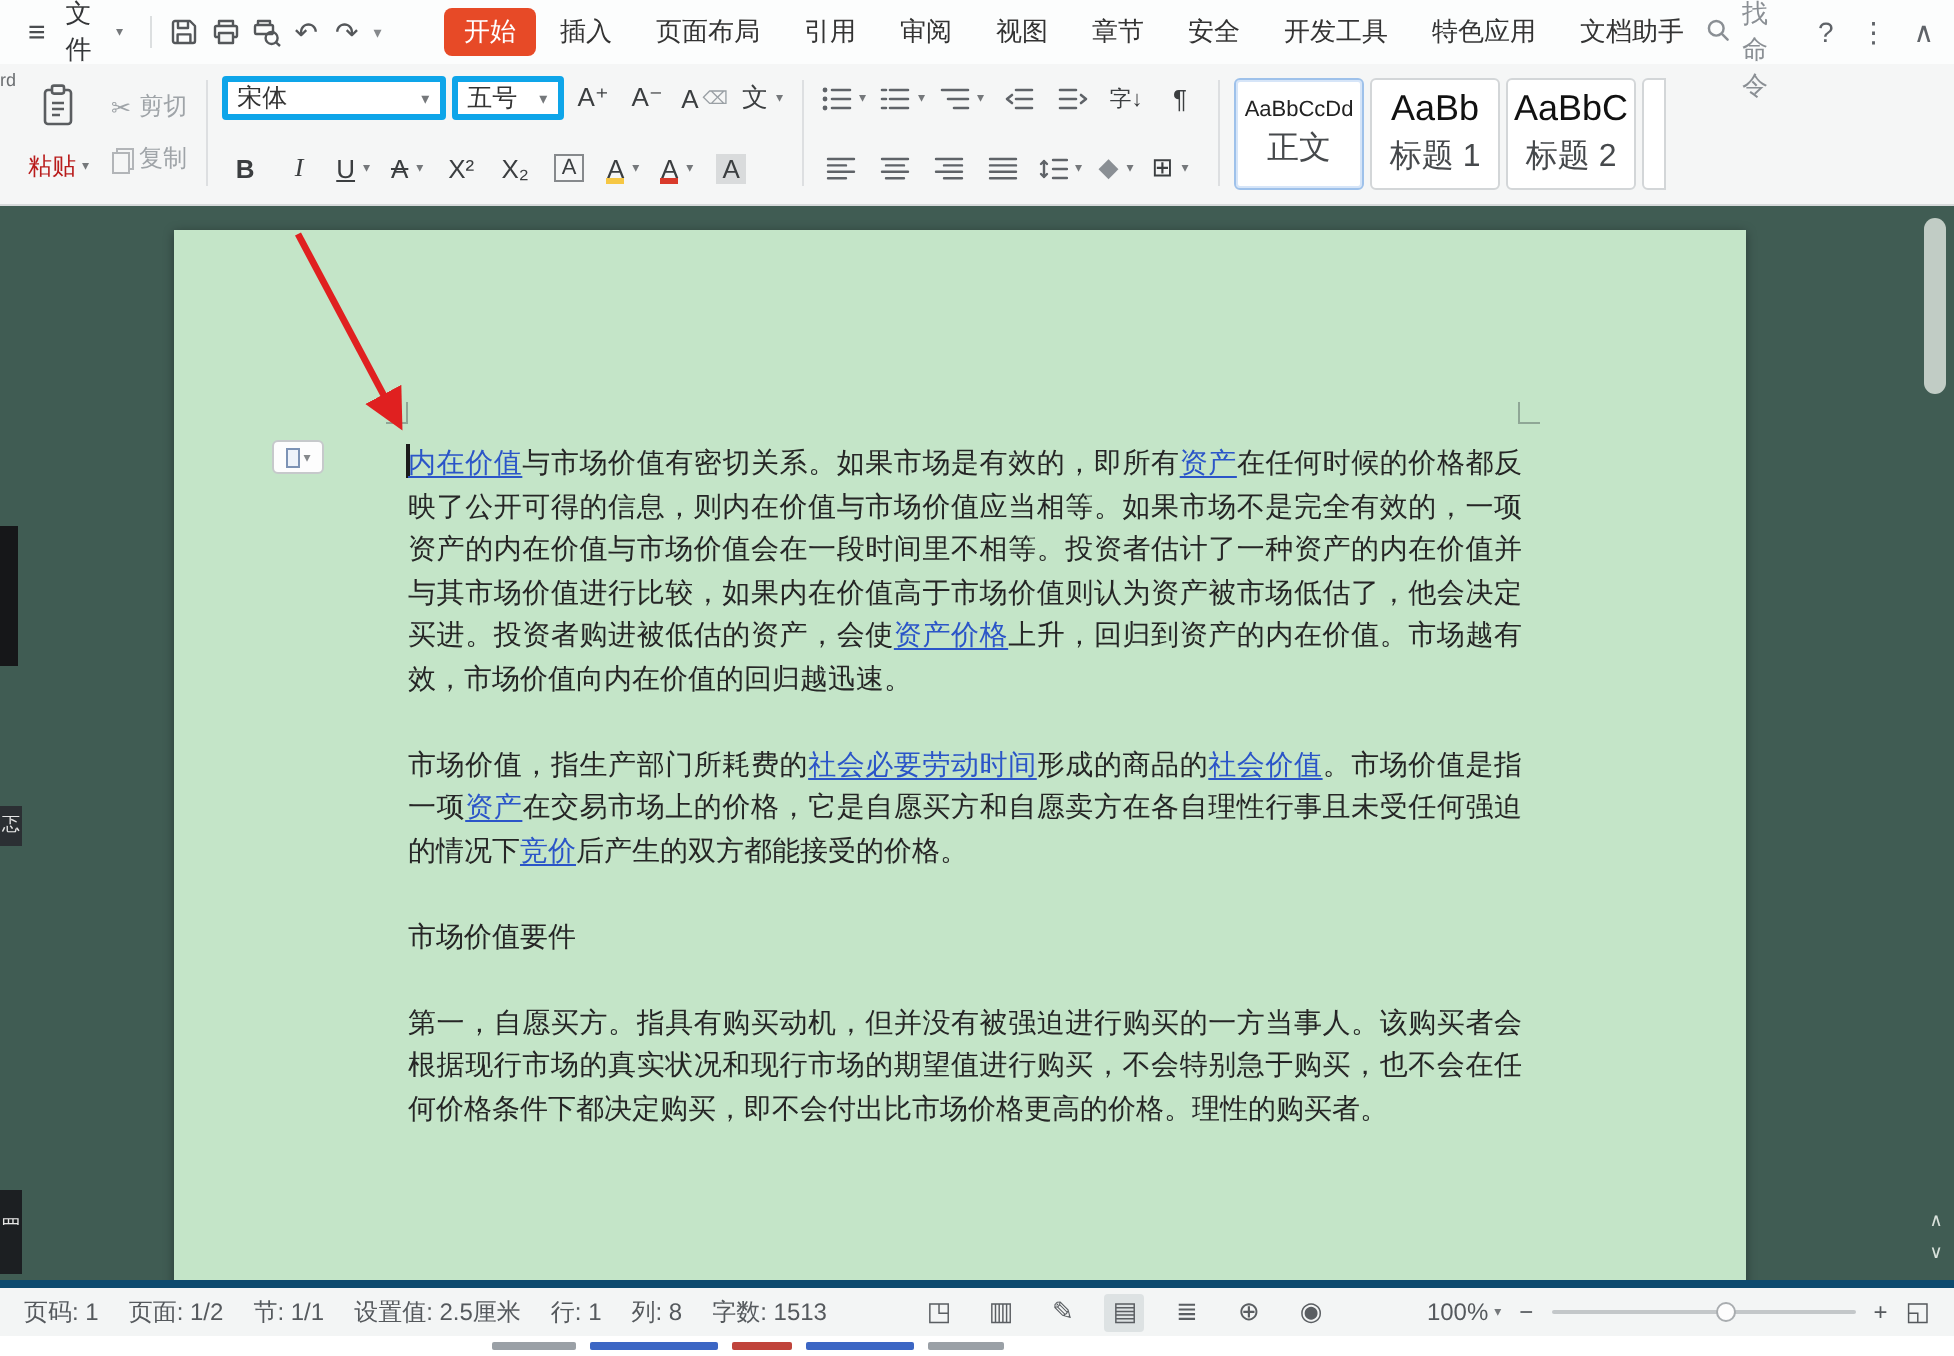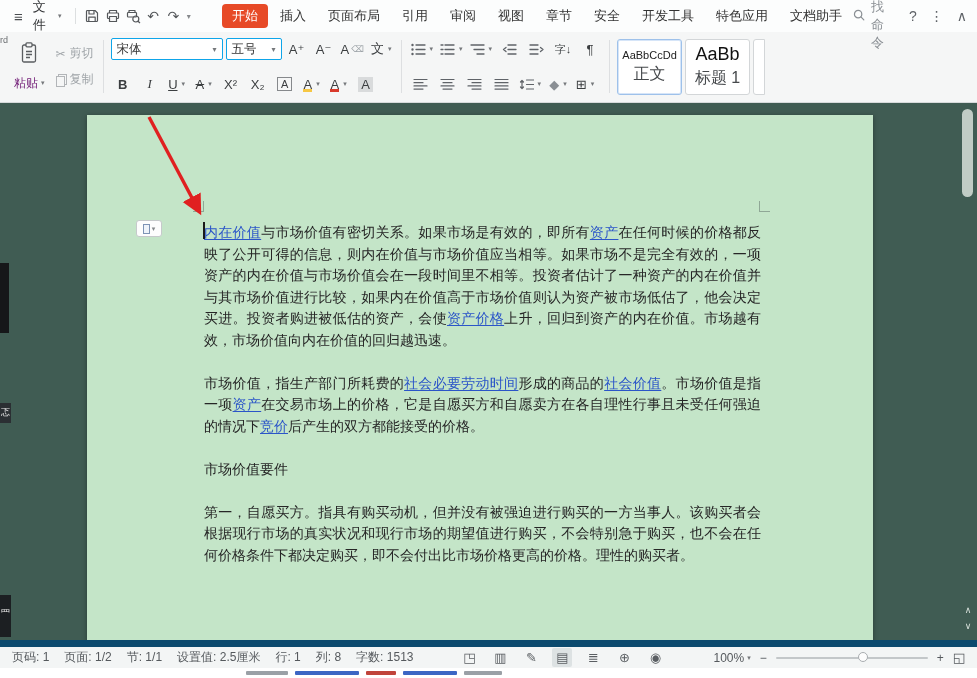--- a/index.html
+++ b/index.html
@@ -19,30 +19,30 @@
   .tab{padding:3px 10px;border-radius:4px;white-space:nowrap;color:#333}
   .tab.active{background:#e74a27;color:#fff}
   .mb-right{margin-left:auto;display:flex;align-items:center;gap:13px;color:#5f6368}
   .search{display:flex;align-items:center;gap:5px;color:#8a8f94}
   .mb-ic{font-size:14px;color:#5f6368}
 
   
   .ribbon{position:absolute;left:0;top:32px;right:0;height:71px;background:#f5f6f6;border-bottom:1px solid #d7dadb;display:flex;align-items:stretch;padding:5px 6px 6px;gap:5px;z-index:5}
   .vsep{width:1px;background:#dddfe1;margin:3px 2px}
   .grp-clip{display:flex;gap:5px;padding:0 2px}
-  .bigbtn{display:flex;flex-direction:column;align-items:center;justify-content:space-between;padding:4px 6px;border-radius:3px;font-size:12px;color:#701a75}
+  .bigbtn{display:flex;flex-direction:column;align-items:center;justify-content:space-between;padding:4px 6px;border-radius:3px;font-size:12px;color:#b91c1c}
   .cutcopy{display:flex;flex-direction:column;justify-content:center;gap:9px;font-size:12px;color:#9fa4a8}
   .cc-item{display:flex;align-items:center;gap:4px}
   .ic-copy{position:relative;width:10px;height:12px;display:inline-block}
   .ic-copy::before,.ic-copy::after{content:"";position:absolute;border:1px solid #b2b5b8;background:#f5f6f6;width:7px;height:9px}
   .ic-copy::before{left:2px;top:0}
   .ic-copy::after{left:0;top:2px}
   .colgrp{display:flex;flex-direction:column;justify-content:space-between;padding:1px 0}
   .frow{display:flex;align-items:center;gap:3px}
-  .combo{height:22px;border:1px solid #0ea5e9;background:#fff;border-radius:2px;display:flex;align-items:center;justify-content:space-between;padding:0 5px;font-size:12.5px;color:#333}
+  .combo{height:22px;border:3px solid #0ea5e9;background:#fff;border-radius:2px;display:flex;align-items:center;justify-content:space-between;padding:0 5px;font-size:12.5px;color:#333}
   .combo .cbx{font-size:8px;color:#75787b}
   .combo.name{width:112px}
   .combo.size{width:56px}
   .sbtn{min-width:24px;height:22px;display:flex;align-items:center;justify-content:center;font-size:13px;color:#3b3e40;border-radius:2px;gap:1px;padding:0 2px}
   .sbtn svg{display:block}
   .u-line{text-decoration:underline}
   .strike{text-decoration:line-through}
   .bar-y{box-shadow:inset 0 -3px 0 #f6c744}
   .bar-r{box-shadow:inset 0 -3px 0 #d93a2b}
   .shade{background:#d9dbdc;padding:0 3px}
@@ -79,21 +79,21 @@
   .lfrag{position:absolute;color:#e6e6e6;font-size:9px;line-height:1;overflow:hidden}
   .lf1{left:0;top:36px;color:#6b6e71;background:transparent}
   .lf2{left:0;top:160px;width:9px;height:70px;background:#161719}
   .lf3{left:0;top:300px;width:11px;height:20px;background:#2b2f33;padding-top:5px;text-align:center}
   .lf4{left:0;top:492px;width:11px;height:42px;background:#1c1f22;padding-top:14px;text-align:center}
 
   
   .arrow-ov{position:absolute;left:0;top:0;z-index:50;pointer-events:none}
 
   
-  .statusbar{position:absolute;left:0;right:0;top:640px;height:28px;background:#f3f5f5;border-top:7px solid #0c4a6e;display:flex;align-items:center;padding:0 12px;font-size:12px;color:#55595d;z-index:6}
+  .statusbar{position:absolute;left:0;right:0;top:640px;height:28px;background:#f3f5f5;border-top:4px solid #0c4a6e;display:flex;align-items:center;padding:0 12px;font-size:12px;color:#55595d;z-index:6}
   .sb-items{display:flex;gap:15px;white-space:nowrap}
   .sb-item{cursor:default}
   .sb-views{display:flex;gap:11px;margin-left:46px;font-size:13px;color:#5a5e62;align-items:center}
   .vw{width:20px;height:19px;display:flex;align-items:center;justify-content:center;border-radius:2px}
   .vw.active{background:#dde2e3}
   .sb-zoom{margin-left:auto;display:flex;align-items:center;gap:9px}
   .slider{width:152px;height:2px;background:#c3c7c9;position:relative;border-radius:1px}
   .knob{position:absolute;left:54%;top:-4.5px;width:10px;height:10px;background:#fdfdfd;border:1px solid #a9adb0;border-radius:50%}
 
   
@@ -310,20 +310,24 @@
 
     <div class="styles">
       <div class="stybox sel">
         <span class="sty-prev-sm">AaBbCcDd</span>
         <span class="sty-name">正文</span>
       </div>
       <div class="stybox">
         <span class="sty-prev-lg">AaBb</span>
         <span class="sty-name">标题 1</span>
       </div>
+      <div class="stybox">
+        <span class="sty-prev-lg">AaBbC</span>
+        <span class="sty-name">标题 2</span>
+      </div>
       <div class="sliver"></div>
     </div>
   </div>
 
   <div class="canvas">
     <div class="page">
       <div class="mark tl"></div>
       <div class="mark tr"></div>
       <div class="ptool">
         <span class="pg"></span>

